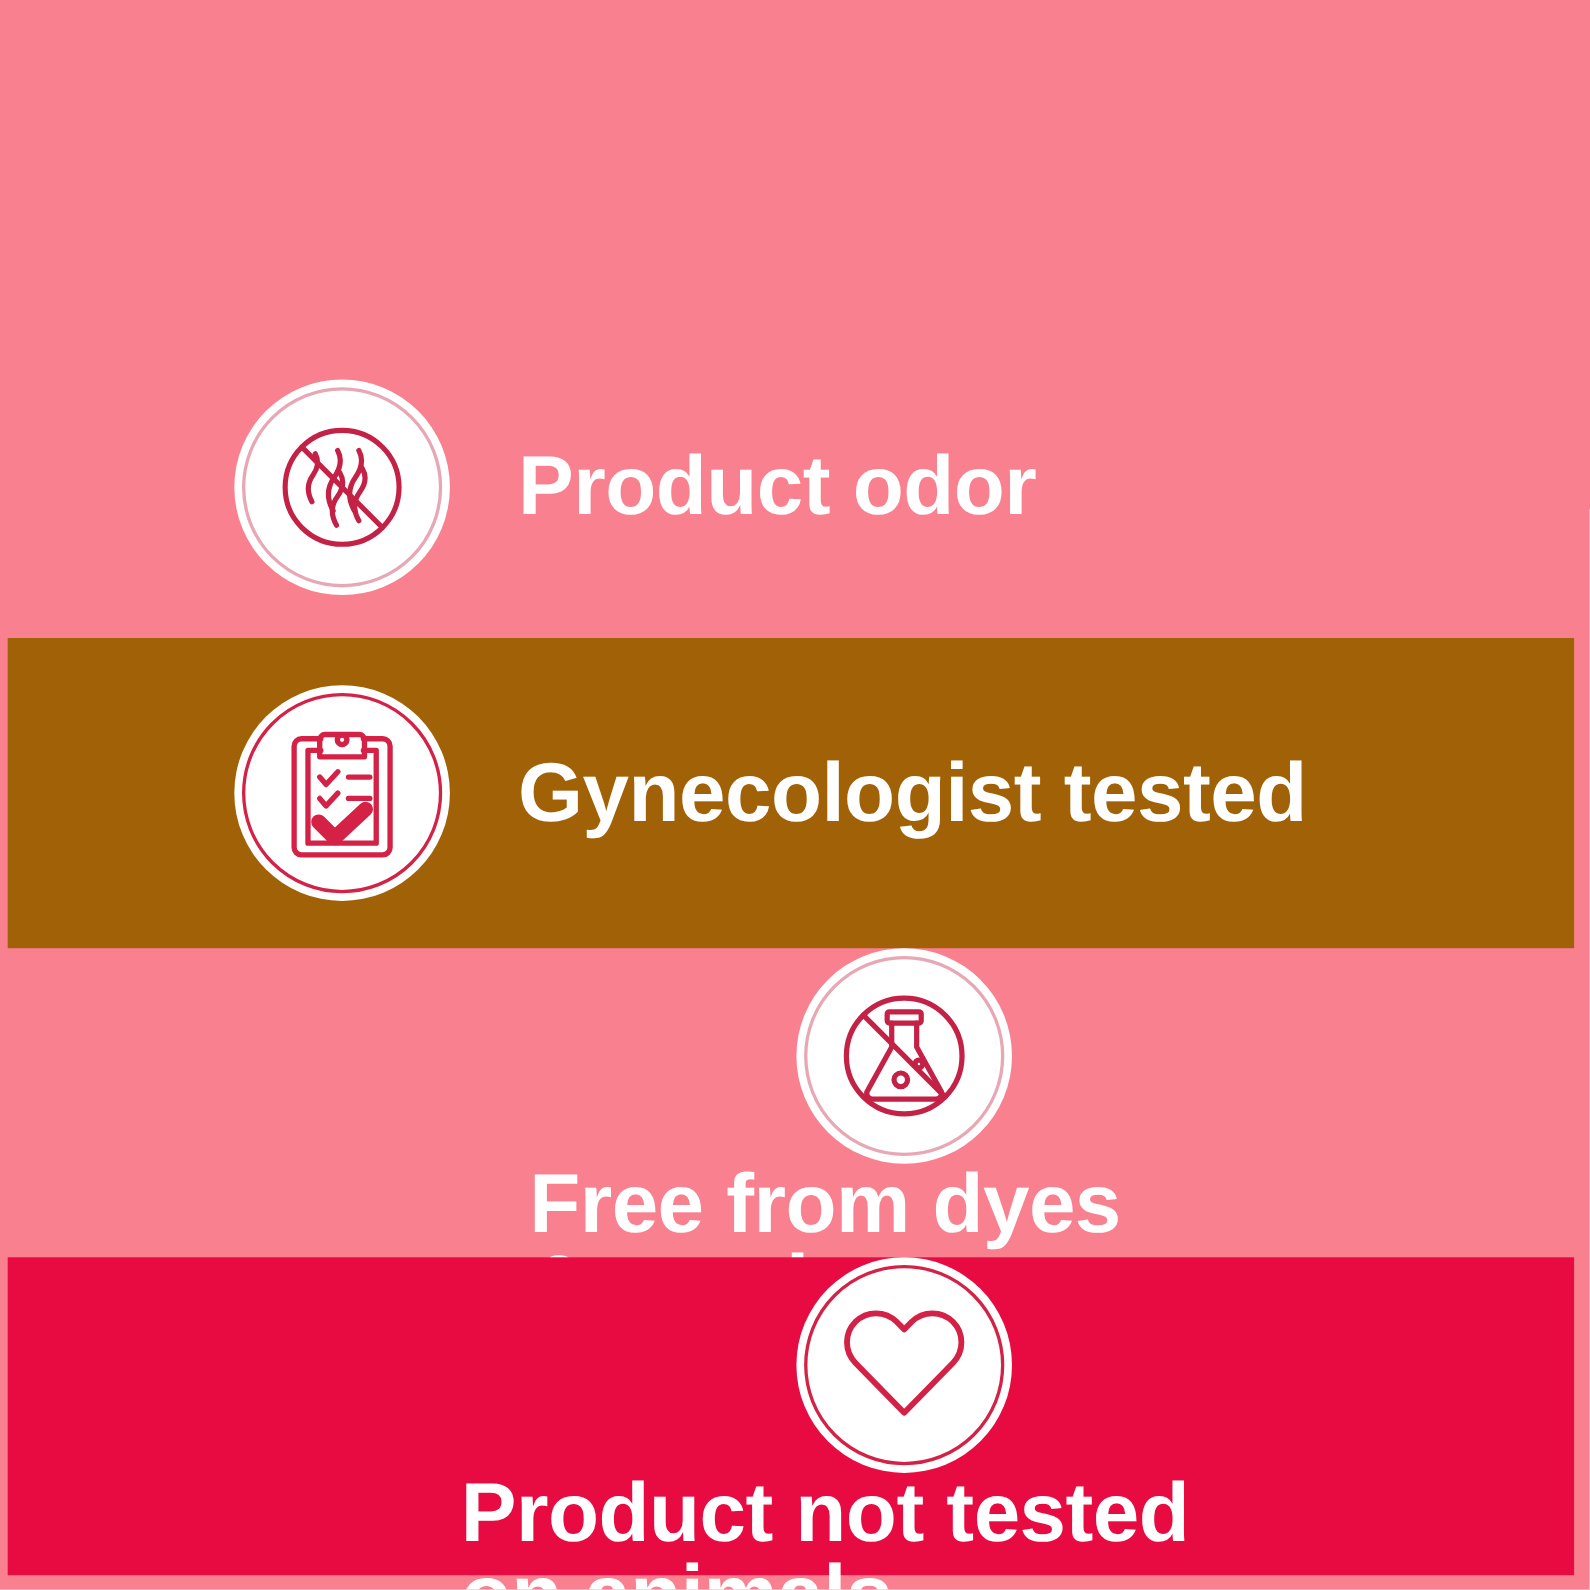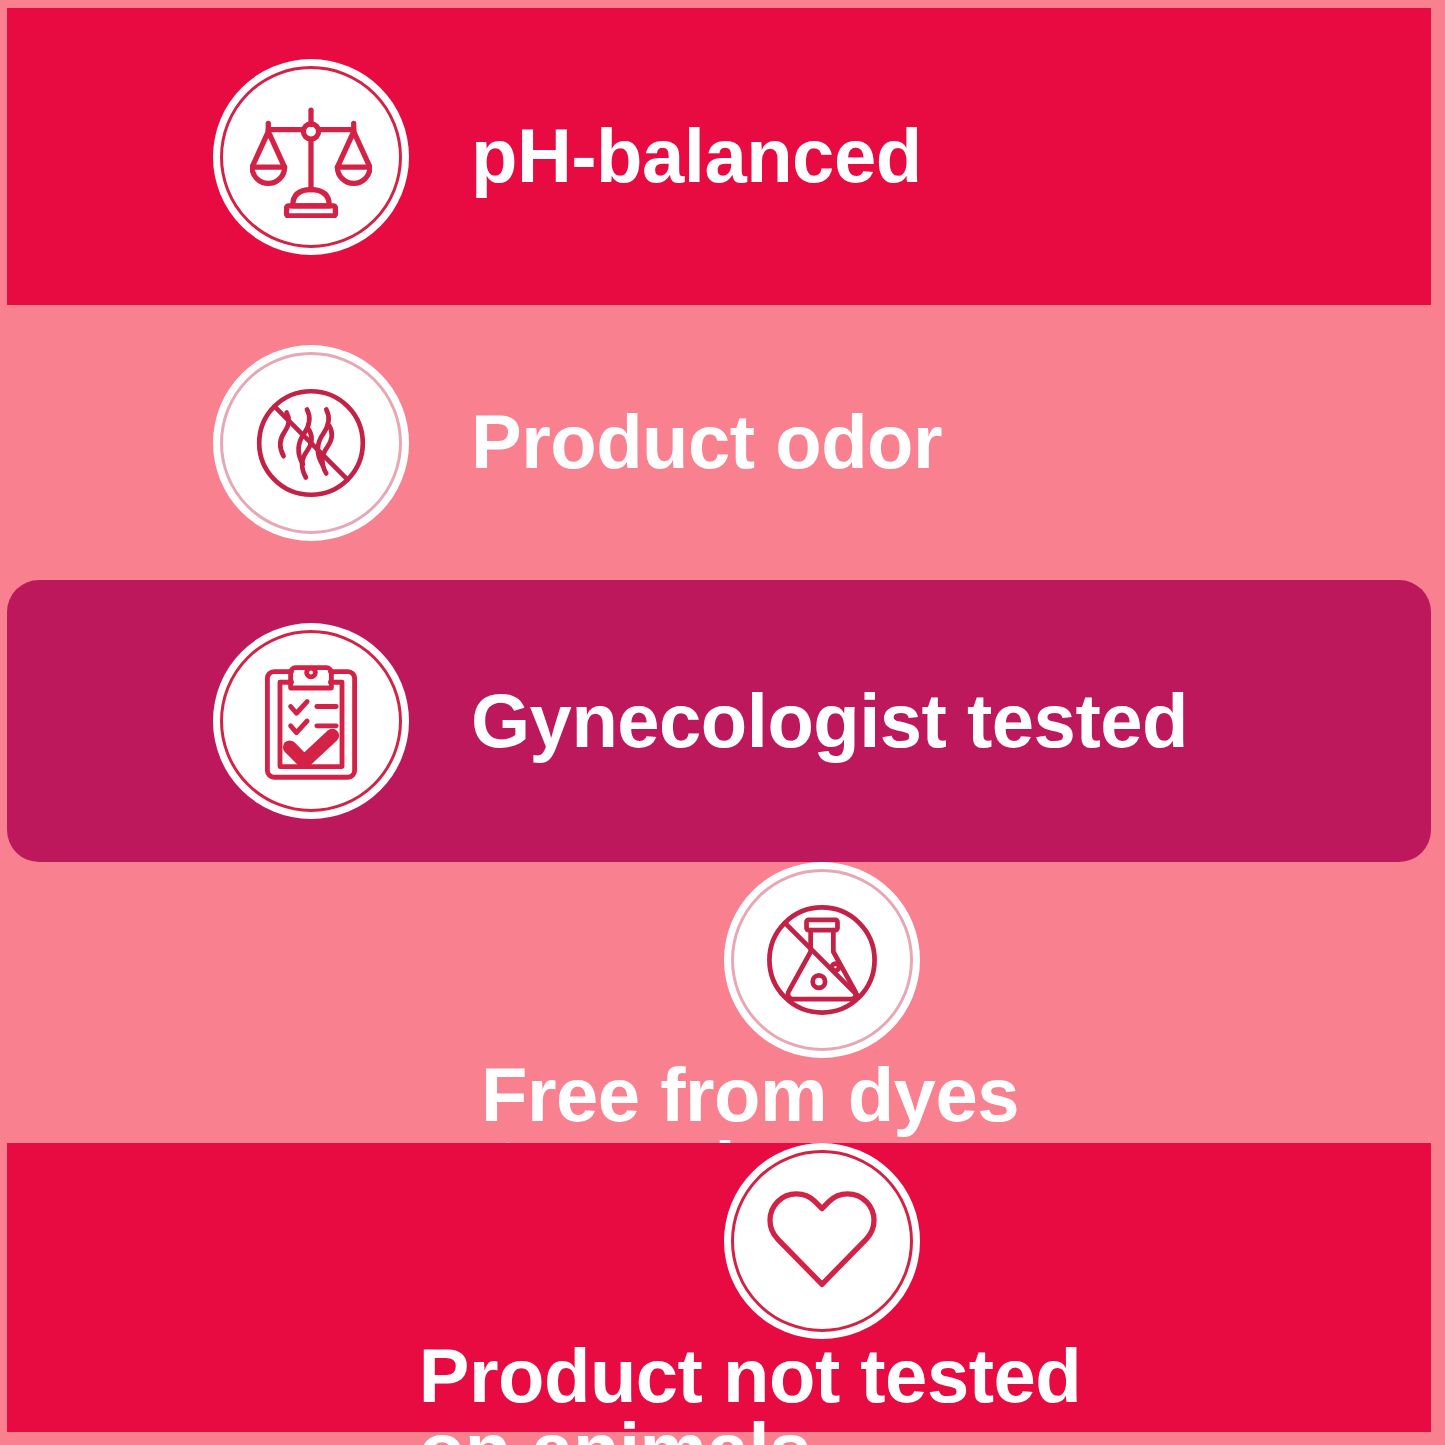--- a/index.html
+++ b/index.html
@@ -70,49 +70,29 @@
     font-weight: bold;
     font-size: 76px;
     line-height: 0.98;
     letter-spacing: -0.5px;
     white-space: pre-line;
   }
 
   
   .row-1 { top: 8px;    height: 297px; background: #E80B41; }
   .row-2 { top: 305px;  height: 275px; background: transparent; }
-  .row-3 { top: 580px;  height: 282px; background: #be185d; border-radius: 32px; }
+  .row-3 { top: 580px;  height: 282px; background: #a16207; }
   .row-4 { top: 862px;  height: 281px; background: transparent; flex-direction: column; }
   .row-5 { top: 1143px; height: 289px; background: #E80B41; flex-direction: column; }
 </style>
 </head>
 <body>
 
 <div id="infographic">
 
-  <div class="feature-row row-1 row-dark">
-    <div class="icon-badge">
-      <svg width="122" height="122" viewBox="0 0 120 120" fill="none" stroke="#D32245" stroke-width="5.2" stroke-linecap="round" stroke-linejoin="round">
-        <line x1="60" y1="14" x2="60" y2="28"></line>
-        <circle cx="60" cy="35" r="7.5"></circle>
-        <line x1="60" y1="43" x2="60" y2="92"></line>
-        <line x1="18" y1="33" x2="52" y2="33"></line>
-        <line x1="68" y1="33" x2="102" y2="33"></line>
-        <line x1="18" y1="27" x2="18" y2="39"></line>
-        <line x1="102" y1="27" x2="102" y2="39"></line>
-        <path d="M18 35 L2 70 L34 70 Z"></path>
-        <path d="M2 70 a16 16 0 0 0 32 0"></path>
-        <path d="M102 35 L86 70 L118 70 Z"></path>
-        <path d="M86 70 a16 16 0 0 0 32 0"></path>
-        <path d="M42 108 q0 -16 18 -16 q18 0 18 16 Z"></path>
-        <rect x="36" y="108" width="48" height="10" rx="2"></rect>
-      </svg>
-    </div>
-    <div class="feature-label">pH-balanced</div>
-  </div>
 
   <div class="feature-row row-2 row-light">
     <div class="icon-badge">
       <svg width="132" height="132" viewBox="0 0 130 130" fill="none" stroke="#C32145" stroke-width="4.6" stroke-linecap="round" stroke-linejoin="round">
         <circle cx="65" cy="65" r="51"></circle>
         <line x1="29" y1="29" x2="101" y2="101"></line>
         <path d="M38 78 q-7 -13 1 -24 q7 -10 2 -19"></path>
         <path d="M57 86 q-9 -16 1 -30 q9 -13 3 -24"></path>
         <path d="M76 86 q-9 -16 1 -30 q9 -13 3 -24"></path>
         <path d="M60 99 q-8 -14 1 -26 q8 -11 2 -21"></path>

